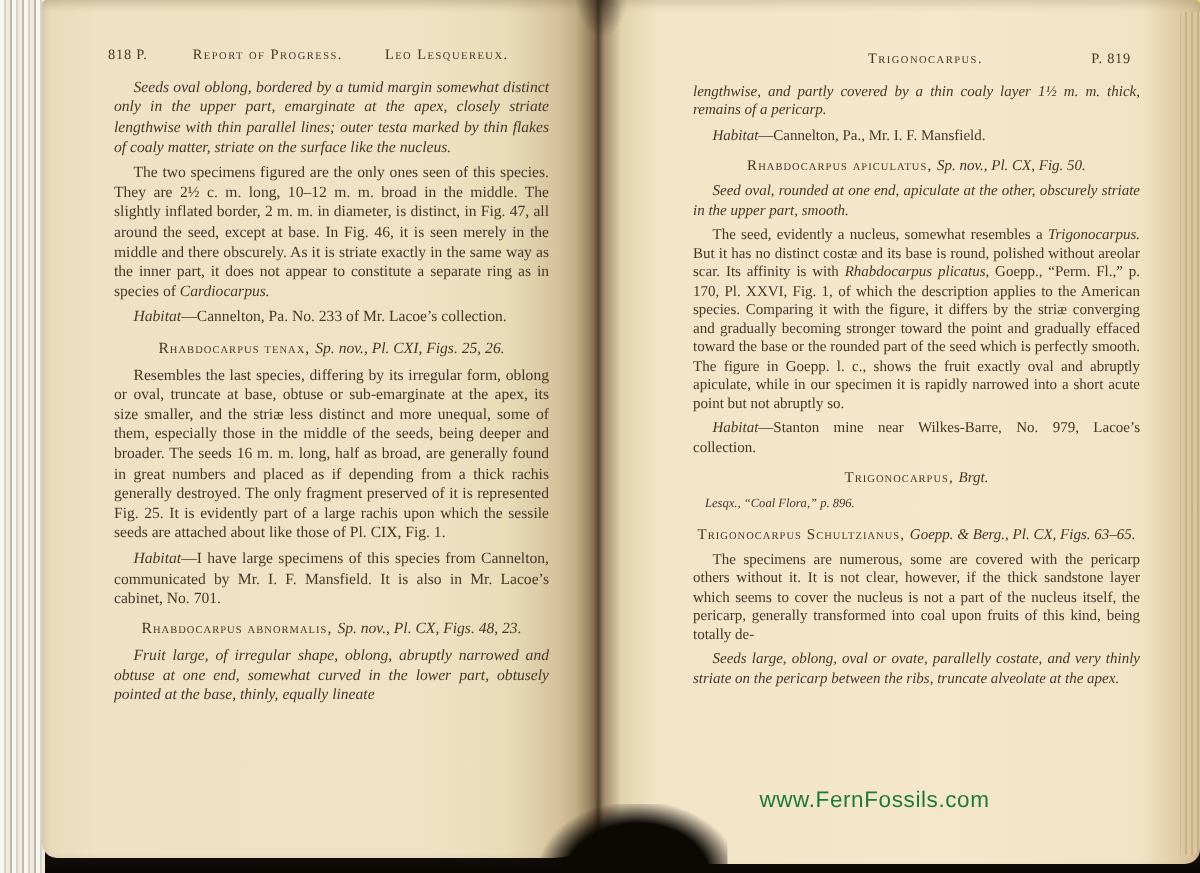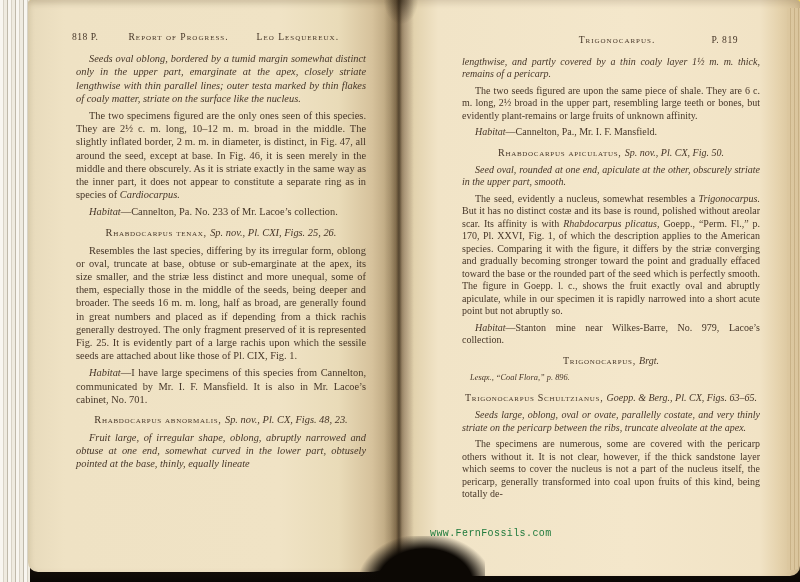--- a/index.html
+++ b/index.html
@@ -57,36 +57,36 @@
     background:radial-gradient(ellipse at 52% 105%, #0c0804 0%, #0c0804 52%, rgba(12,8,4,0) 74%);
   }
   
   .text-col { position:absolute; text-align:justify; }
   .text-left  { left:72px;  top:30px; width:298px; font-size:10.4px; line-height:13.2px; }
   .text-right { left:458px; top:34px; width:306px; font-size:10px;   line-height:12.5px; }
   .page-header { display:flex; font-size:9.6px; margin-bottom:9px; align-items:baseline; }
   .hdr-left .pg-num { margin-right:18px; letter-spacing:0.5px; }
   .hdr-left .run { margin-right:16px; }
   .hdr-right { position:relative; justify-content:center; }
-  .hdr-right .pg-num { position:absolute; right:26px; top:0; letter-spacing:0.5px; }
+  .hdr-right .pg-num { position:absolute; right:10px; top:0; letter-spacing:0.5px; }
   .sc { font-variant:small-caps; letter-spacing:1px;margin-left:12px; }
   .blk { margin:4px; }
   .species-heading, .genus-heading {
     text-align:center; margin:7px 4px 5px; line-height:13px;
   }
   .ref { font-size:8.4px; margin:2px 0 5px 12px; text-align:left; }
   .ind { text-indent:13px; }
   .seg-sc { font-variant:small-caps; letter-spacing:0.7px; }
   .seg-i { font-style:italic; }
   .seg-r { font-style:normal; }
   .watermark {
     position:absolute; left:0; width:100%; top:494px;
-    transform:translateX(-28px);
-    color:#1e7a3c; font-size:10px; letter-spacing:0.4px;
-    font-family:Liberation Mono, monospace;
+    text-align:center; transform:translateX(-28px);
+    color:#1e7a3c; font-size:15px; letter-spacing:0.4px;
+    font-family:Liberation Sans, sans-serif;
   }
 </style>
 </head>
 <body>
 
 <div class="scan">
   <div class="bottom-band"></div>
   <div class="edge-left"></div>
   <div class="page-left"></div>
   <div class="page-right"></div>
@@ -113,27 +113,26 @@
       </div>
   </div>
 
   <div class="text-col text-right">
     <div class="page-header hdr-right">
       <span class="sc">Trigonocarpus.</span>
       <span class="pg-num">P. 819</span>
     </div>
     <div id="right-blocks">
         <p class="blk diagnosis"><span class="seg-i">lengthwise, and partly covered by a thin coaly layer 1½ m. m. thick, remains of a pericarp.</span></p>
-        <p class="blk body ind"><span class="seg-r">The two seeds figured are upon the same piece of shale. They are 6 c. m. long, 2½ broad in the upper part, resembling large teeth or bones, but evidently plant-remains or large fruits of unknown affinity.</span></p>
         <p class="blk habitat ind"><span class="seg-i">Habitat</span><span class="seg-r">—Cannelton, Pa., Mr. I. F. Mansfield.</span></p>
         <p class="blk species-heading"><span class="seg-sc">Rhabdocarpus apiculatus, </span><span class="seg-i">Sp. nov., Pl. CX, Fig. 50.</span></p>
         <p class="blk diagnosis ind"><span class="seg-i">Seed oval, rounded at one end, apiculate at the other, obscurely striate in the upper part, smooth.</span></p>
         <p class="blk body ind"><span class="seg-r">The seed, evidently a nucleus, somewhat resembles a </span><span class="seg-i">Trigonocarpus.</span><span class="seg-r">  But it has no distinct costæ and its base is round, polished without areolar scar.  Its affinity is with </span><span class="seg-i">Rhabdocarpus plicatus,</span><span class="seg-r"> Goepp., “Perm. Fl.,” p. 170, Pl. XXVI, Fig. 1, of which the description applies to the American species.  Comparing it with the figure, it differs by the striæ converging and gradually becoming stronger toward the point and gradually effaced toward the base or the rounded part of the seed which is perfectly smooth.  The figure in Goepp. l. c., shows the fruit exactly oval and abruptly apiculate, while in our specimen it is rapidly narrowed into a short acute point but not abruptly so.</span></p>
         <p class="blk habitat ind"><span class="seg-i">Habitat</span><span class="seg-r">—Stanton mine near Wilkes-Barre, No. 979, Lacoe’s collection.</span></p>
         <p class="blk genus-heading"><span class="seg-sc">Trigonocarpus, </span><span class="seg-i">Brgt.</span></p>
         <p class="blk ref"><span class="seg-i">Lesqx., “Coal Flora,” p. 896.</span></p>
         <p class="blk species-heading"><span class="seg-sc">Trigonocarpus Schultzianus, </span><span class="seg-i">Goepp. &amp; Berg., Pl. CX, Figs. 63–65.</span></p>
+        <p class="blk body ind"><span class="seg-r">The specimens are numerous, some are covered with the pericarp others without it.  It is not clear, however, if the thick sandstone layer which seems to cover the nucleus is not a part of the nucleus itself, the pericarp, generally transformed into coal upon fruits of this kind, being totally de-</span></p>
         <p class="blk diagnosis ind"><span class="seg-i">Seeds large, oblong, oval or ovate, parallelly costate, and very thinly striate on the pericarp between the ribs, truncate alveolate at the apex.</span></p>
-        <p class="blk body ind"><span class="seg-r">The specimens are numerous, some are covered with the pericarp others without it.  It is not clear, however, if the thick sandstone layer which seems to cover the nucleus is not a part of the nucleus itself, the pericarp, generally transformed into coal upon fruits of this kind, being totally de-</span></p>
       </div>
     <div class="watermark">www.FernFossils.com</div>
   </div>
 </div>
 
 </body></html>

